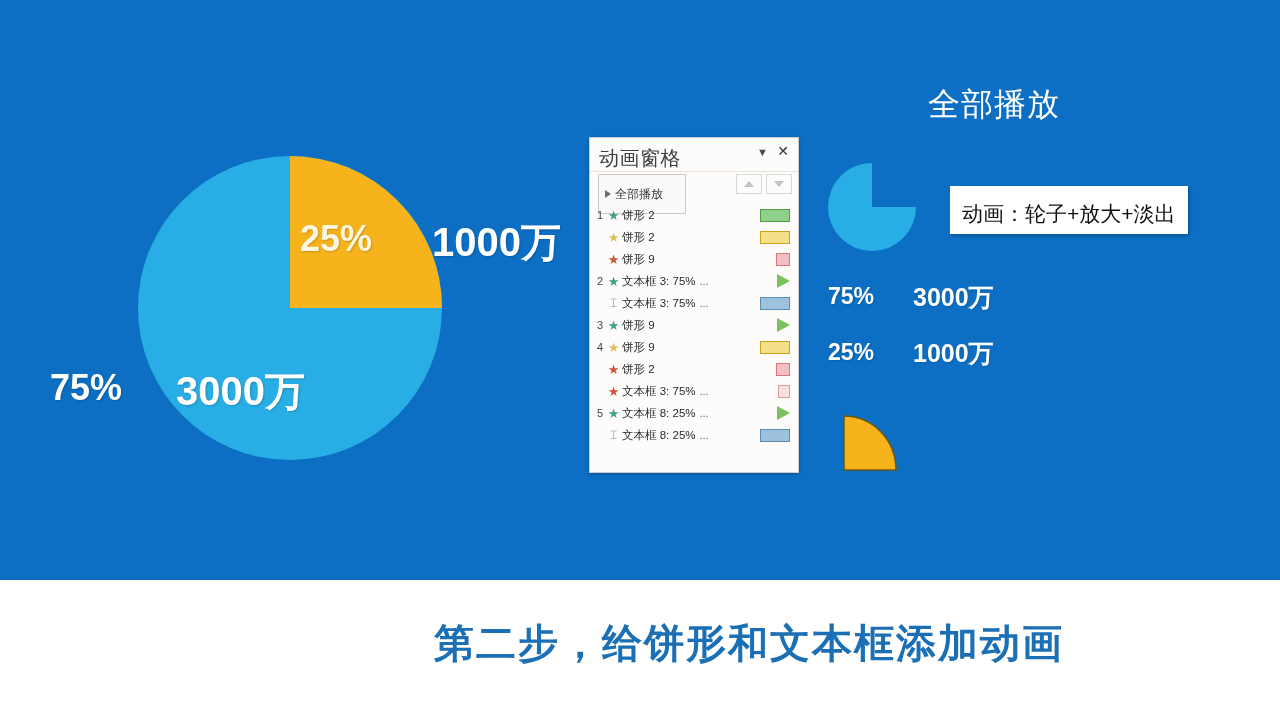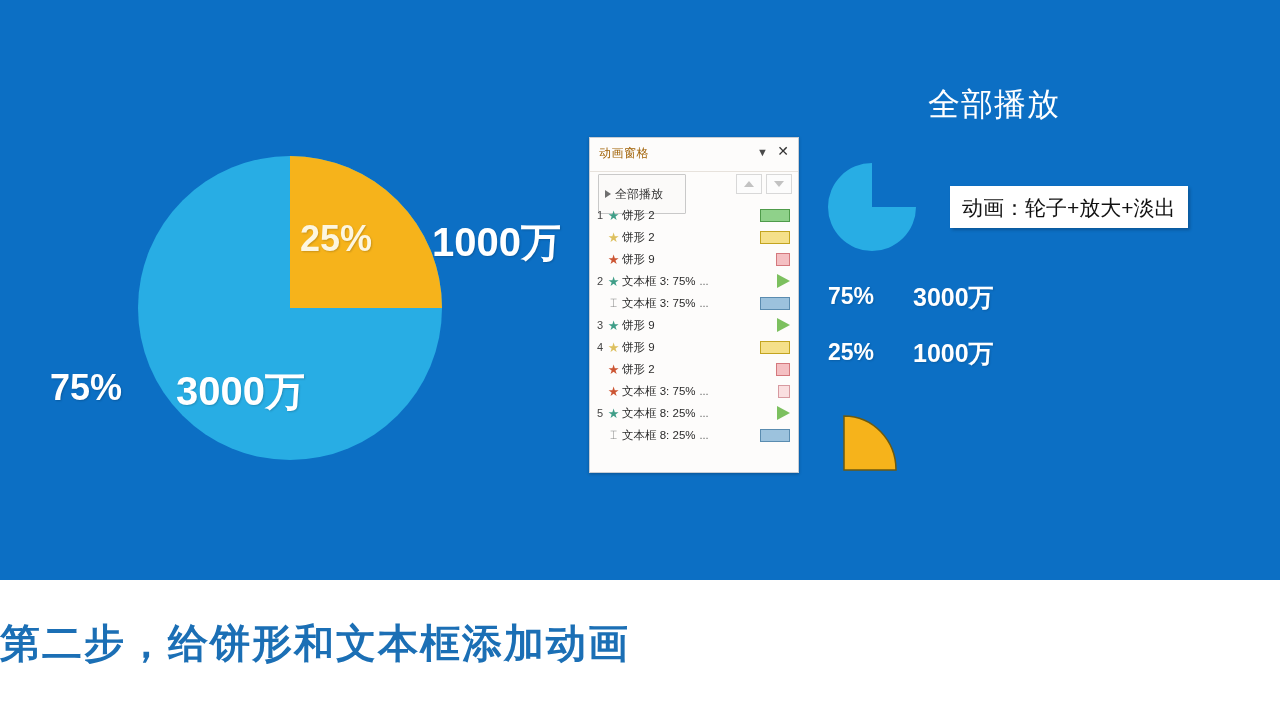--- a/index.html
+++ b/index.html
@@ -50,22 +50,22 @@
     box-shadow: 0 1px 3px rgba(0,0,0,0.25);
   }
   #pane-header {
     position: relative;
     height: 34px;
     border-bottom: 1px solid #e7e2dc;
   }
   #pane-title {
     position: absolute;
     left: 9px; top: 7px;
-    font-size: 12px;
-    color: #a16207;
+    font-size: 20px;
+    color: #404040;
     letter-spacing: 0.5px;
   }
   #pane-collapse {
     position: absolute;
     right: 30px; top: 9px;
     font-size: 11px;
     color: #4a4a4a;
     line-height: 1;
   }
   #pane-close {
@@ -208,35 +208,35 @@
   #stat-75-pct  { left: 828px; top: 283px; }
   #stat-75-val  { left: 913px; top: 281px; font-size: 25px; }
   #stat-25-pct  { left: 828px; top: 339px; }
   #stat-25-val  { left: 913px; top: 337px; font-size: 25px; }
 
   .callout {
     position: absolute;
     background: #ffffff;
     color: #111;
     font-size: 21px;
-    padding: 10px 12px 8px 12px;
+    padding: 16px 12px 8px 12px;
     white-space: nowrap;
     box-shadow: 2px 2px 3px rgba(0,0,0,0.22);
     line-height: 1.15;
   }
   #callout-1 { left: 950px; top: 186px; }
   #callout-2 { left: 1032px; top: 308px; }
   #callout-3 { left: 951px; top: 425px; }
 
   
   #bottom-caption {
     position: absolute;
     left: 0; top: 616px;
     width: 1064px;
-    text-align: left;
+    text-align: right;
     font-size: 40px;
     font-weight: bold;
     color: #1b6fb5;
     letter-spacing: 2px;
   }
 </style>
 </head>
 <body>
 
 <div id="slide">

